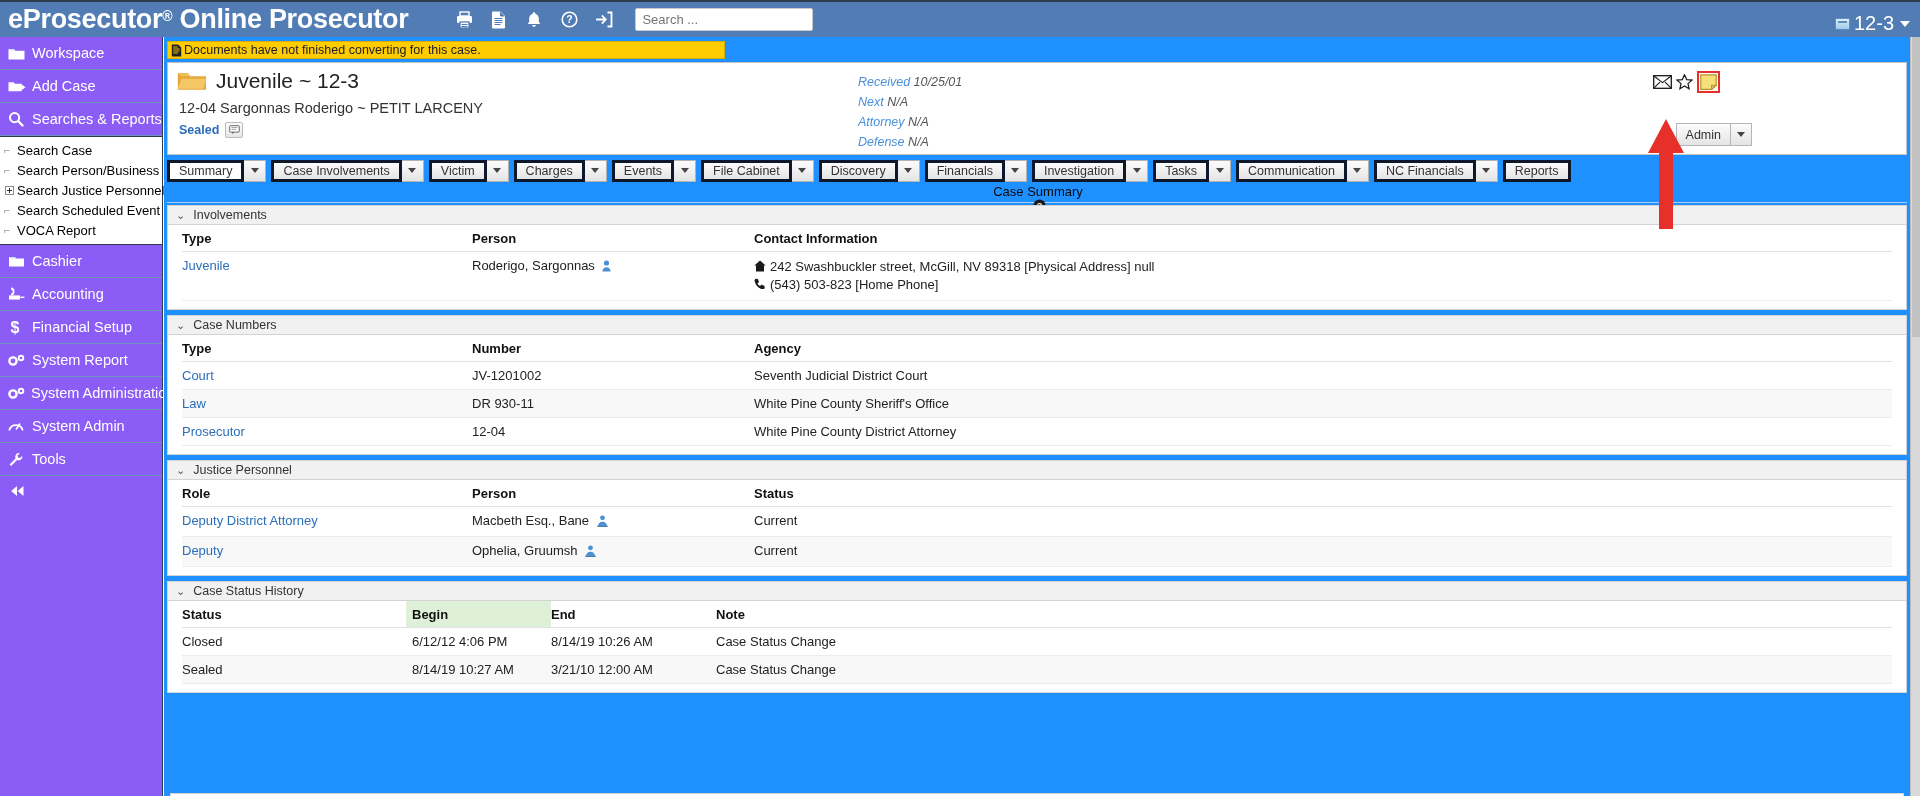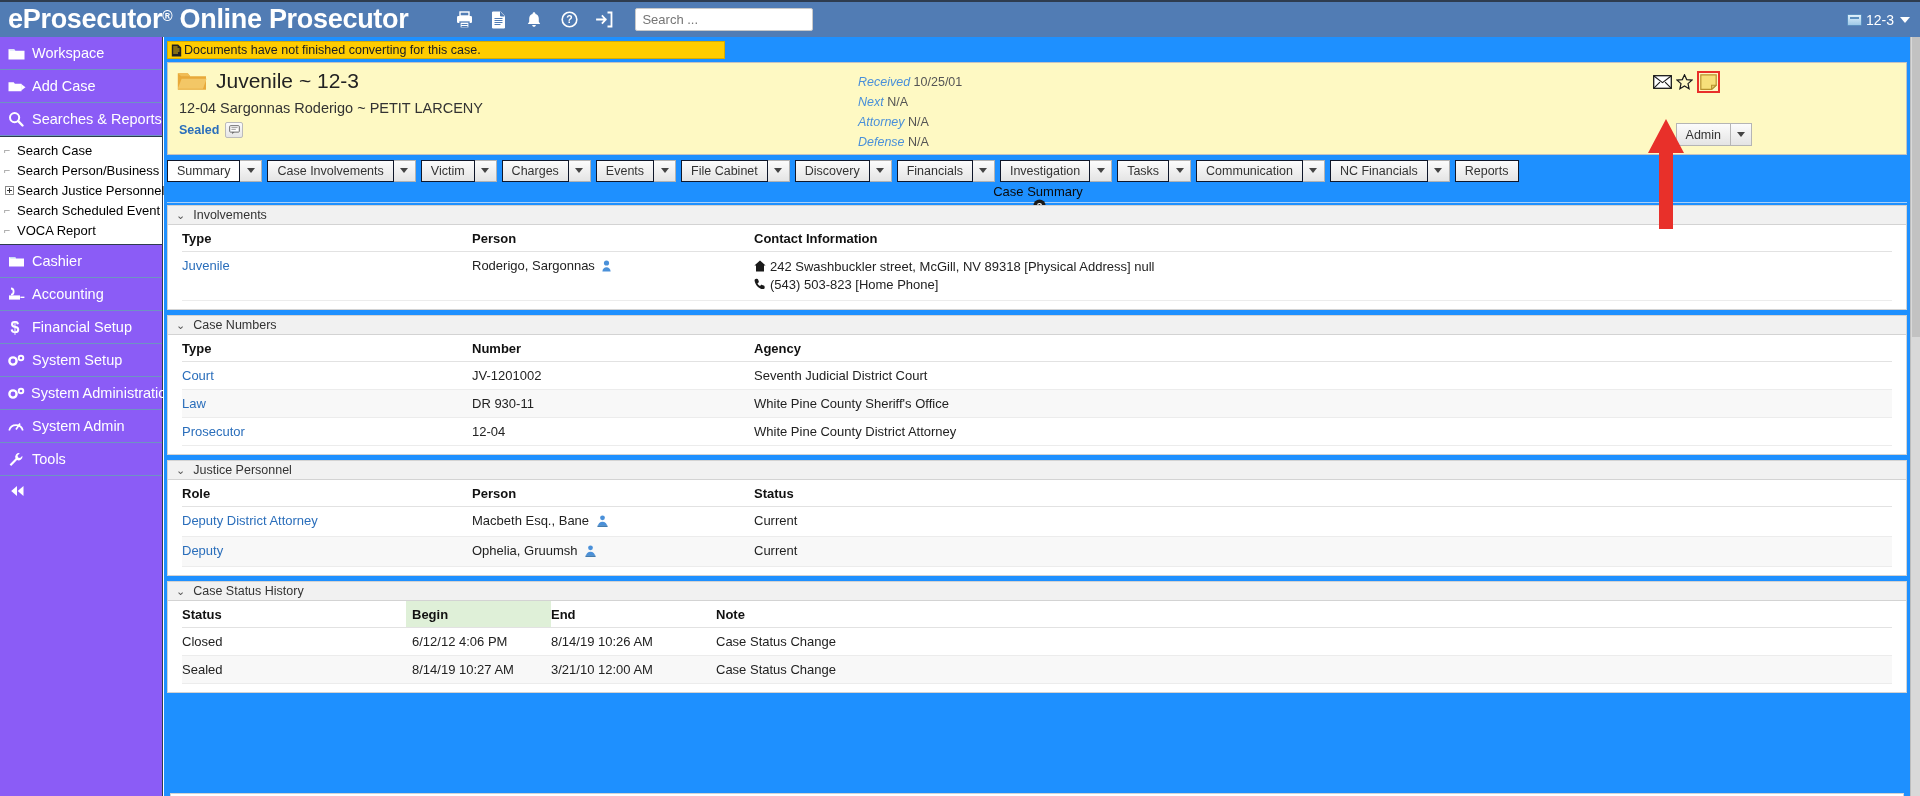--- a/index.html
+++ b/index.html
@@ -42,21 +42,21 @@
     border-radius: 2px;
     font-family: "Liberation Sans", sans-serif;
     font-size: 13px;
     color: #9a9a9a;
     padding: 0 6px;
     outline: none;
   }
   #caseChip {
     position: absolute; right: 10px; top: 10px;
     display: flex; align-items: center; gap: 4px;
-    color: #ffffff; font-size: 14px;
+    color: #ffffff; font-size: 20px;
   }
   #caseChip .folderIcon {
     width: 15px; height: 12px;
     background: linear-gradient(#dff0fb,#9ec9e8);
     border: 1px solid #5b8fbf;
     border-radius: 1px;
     position: relative;
   }
   #caseChip .folderIcon:after{
     content:""; position:absolute; left:2px; top:2px;
@@ -140,21 +140,21 @@
     border: 1px solid #d8ad00;
     display: flex; align-items: center;
     font-size: 12.5px; color: #222;
     padding-left: 3px;
   }
   #alertbar .docIcon { margin-right: 2px; display:flex; }
 
   #caseHeader {
     position: absolute; top: 25px; left: 3px; right: 3px;
     height: 93px;
-    background: #fef9c3;
+    background: #ffffff;
     border: 1px solid #c3c3c3;
   }
   #caseTitleRow { display:flex; align-items:center; padding: 6px 0 0 9px; }
   #caseTitleRow .bigfolder {
     width: 30px; height: 22px; position: relative; margin-right: 9px;
   }
   #caseTitle {
     font-size: 21px; color: #222; font-weight: normal;
   }
   #caseSub {
@@ -169,21 +169,21 @@
     border: 1px solid #bbb; border-radius: 2px;
     display:flex; align-items:center; justify-content:center;
     cursor:pointer;
   }
 
   #caseMeta {
     position: absolute; left: 690px; top: 9px;
     font-size: 12.5px; line-height: 20px;
   }
   #caseMeta .lbl { color: #4a90d9; font-style: italic; }
-  #caseMeta .val { color: #555; }
+  #caseMeta .val { color: #555; font-style: italic; }
 
   #caseIcons {
     position: absolute; right: 186px; top: 8px;
     display: flex; align-items: center; gap: 4px;
   }
   #caseIcons .ci { cursor: pointer; display:flex; align-items:center; justify-content:center; }
   #noteIconWrap {
     border: 2px solid #e8302a;
     padding: 1px;
     display: flex; align-items: center; justify-content: center;
@@ -223,21 +223,21 @@
 
   
   #tabbar {
     position: absolute; top: 121px; left: 3px; right: 3px;
     height: 25px;
     display: flex; align-items: center;
   }
   .tabgroup { display: flex; margin-right: 5px; }
   .tab {
     background: linear-gradient(#fcfcfc,#e4e4e4);
-    border: 1px solid #0f172a;
+    border: 3px solid #0f172a;
     font-size: 12.5px; color: #333;
     height: 22px; display: flex; align-items: center;
     padding: 0 9px; cursor: pointer; white-space: nowrap;
   }
   .tab.active { background: #ffffff; }
   .tabcaret {
     background: linear-gradient(#fcfcfc,#e4e4e4);
     border: 1px solid #b3b3b3; border-left: none;
     width: 22px; height: 22px;
     display:flex; align-items:center; justify-content:center;
@@ -457,21 +457,21 @@
     <span>Financial Setup</span>
   </div>
 
   <div class="side-item">
     <span class="si-icon">
       <svg width="19" height="13" viewBox="0 0 19 13">
           <circle cx="5" cy="7" r="3.6" fill="none" stroke="#fff" stroke-width="2.4"></circle>
           <circle cx="13" cy="4" r="2.3" fill="none" stroke="#fff" stroke-width="1.9"></circle>
         </svg>
     </span>
-    <span>System Setup</span>
+    <span>System Report</span>
   </div>
 
   <div class="side-item">
     <span class="si-icon">
       <svg width="19" height="13" viewBox="0 0 19 13">
           <circle cx="5" cy="7" r="3.6" fill="none" stroke="#fff" stroke-width="2.4"></circle>
           <circle cx="13" cy="4" r="2.3" fill="none" stroke="#fff" stroke-width="1.9"></circle>
         </svg>
     </span>
     <span>System Administration</span>

